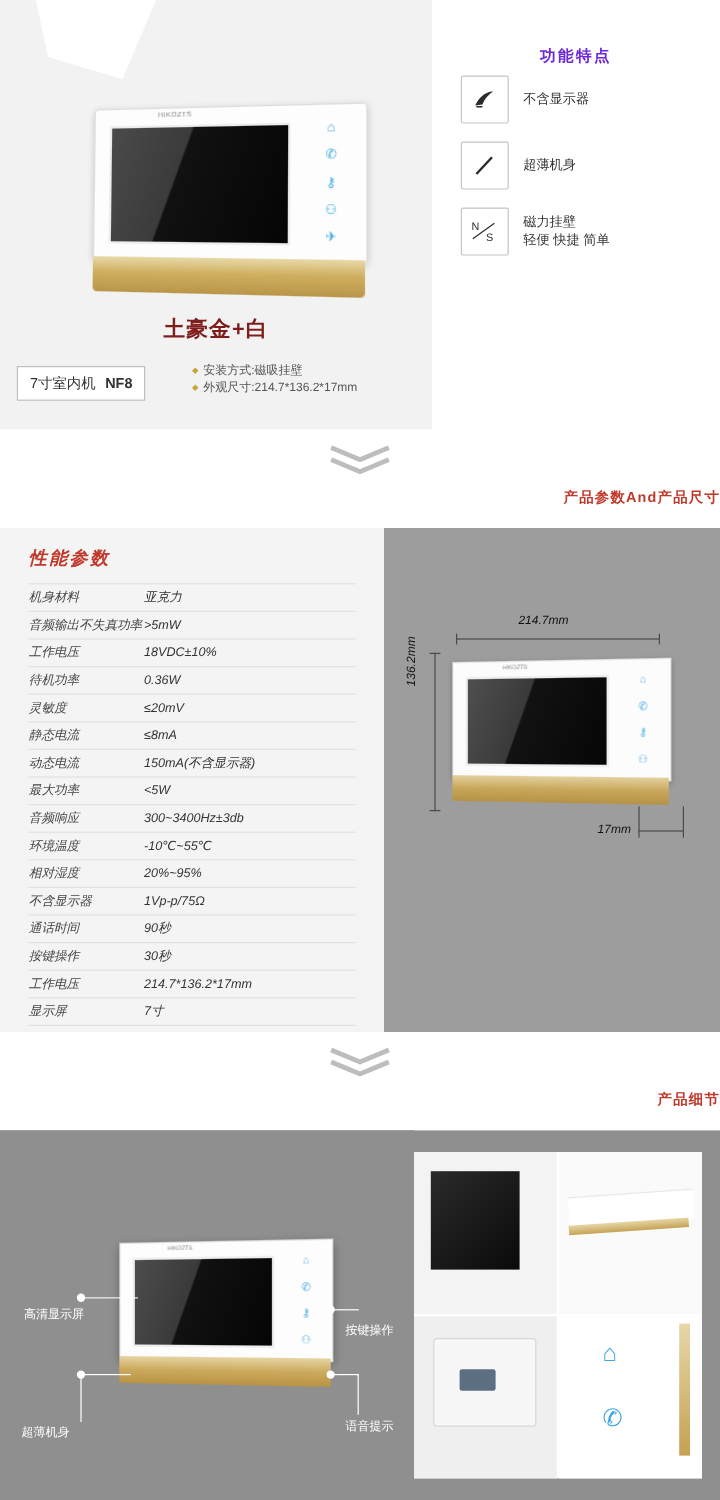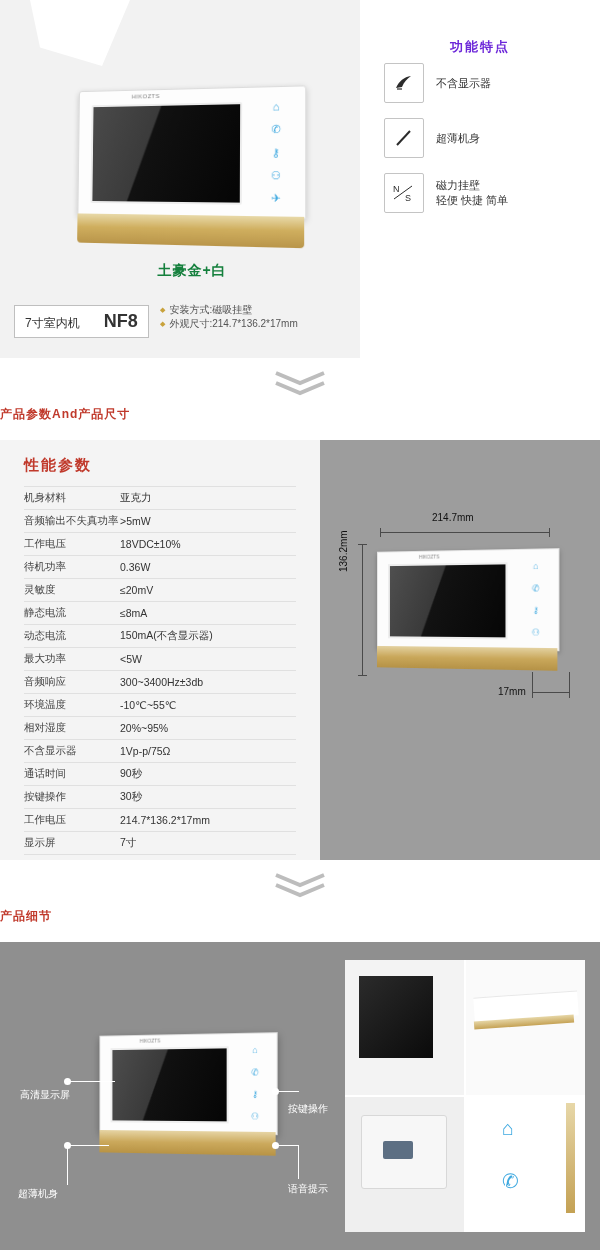--- a/index.html
+++ b/index.html
@@ -37,50 +37,50 @@
              display:flex;flex-direction:column;justify-content:space-between;align-items:center;}
   .dev-icons span{font-size:11px;color:#3fa9e0;line-height:1;}
 
   
   .chev-v{position:absolute;left:372px;top:135px;width:22px;height:50px;}
   .chev-v i{position:absolute;top:0;width:7px;height:50px;background:#c9c9c9;border-radius:2px;}
   .chev-v i:nth-child(1){left:0;}
   .chev-v i:nth-child(2){left:11px;clip-path:polygon(0 0,100% 18%,100% 82%,0 100%);}
 
   
-  .variant{position:absolute;left:12px;top:262px;width:360px;text-align:center;
-           font-size:14px;font-weight:bold;color:#15803d;letter-spacing:1px;}
+  .variant{position:absolute;left:0;top:262px;width:360px;text-align:center;
+           font-size:18px;font-weight:bold;color:#7f1d1d;letter-spacing:1px;}
 
   
   .model-row{position:absolute;left:14px;top:305px;width:330px;height:34px;}
   .model-tag{position:absolute;left:0;top:0;padding:5px 10px;border:1px solid #bfbfbf;
              background:#fff;font-size:12px;color:#333;}
-  .model-tag b{font-size:18px;margin-left:24px;}
+  .model-tag b{font-size:12px;margin-left:8px;}
   .model-spec{position:absolute;left:146px;top:-2px;font-size:10px;color:#555;line-height:14px;}
   .model-spec div:before{content:"◆";color:#c8a23c;font-size:7px;margin-right:4px;vertical-align:1px;}
 
   
   .feat-title{position:absolute;left:0;top:38px;width:240px;text-align:center;
               font-size:13px;font-weight:bold;color:#6d28d9;letter-spacing:2px;}
   .feat-list{position:absolute;left:24px;top:64px;width:200px;}
   .feat{display:flex;align-items:center;margin-bottom:17px;height:38px;}
   .feat-ico{width:38px;height:38px;border:1px solid #c4c4c4;border-radius:2px;
             display:flex;align-items:center;justify-content:center;flex:none;background:#fff;}
   .feat-txt{margin-left:12px;font-size:11px;color:#333;line-height:15px;}
 
   
   .divider{width:600px;height:82px;background:#ffffff;position:relative;}
   .dbl-chev{position:absolute;left:50%;top:12px;transform:translateX(-50%);
             width:56px;height:26px;}
   .dbl-chev svg{display:block;}
-  .div-label{position:absolute;left:0;top:48px;width:600px;text-align:left;
+  .div-label{position:absolute;left:0;top:48px;width:600px;text-align:right;
              font-size:12px;color:#c0392b;font-weight:bold;letter-spacing:1px;}
 
   
-  .specs{position:relative;width:600px;height:420px;background:#ffffff;}
+  .specs{position:relative;width:600px;height:420px;background:#ffffff;font-style:italic;}
   .spec-left{position:absolute;left:0;top:0;width:320px;height:420px;background:#f4f4f4;}
   .spec-right{position:absolute;left:320px;top:0;width:280px;height:420px;background:#9d9d9d;}
   .spec-h{position:absolute;left:24px;top:16px;font-size:15px;color:#c0392b;font-weight:bold;letter-spacing:2px;}
   table.spec{position:absolute;left:24px;top:46px;width:272px;border-collapse:collapse;}
   table.spec td{font-size:10.5px;color:#333;padding:4px 0;border-bottom:1px solid #e0e0e0;}
   table.spec td.k{width:96px;color:#444;}
   table.spec tr:first-child td{border-top:1px solid #e0e0e0;}
 
   
   .dim-dev{position:absolute;left:52px;top:110px;width:185px;height:120px;

